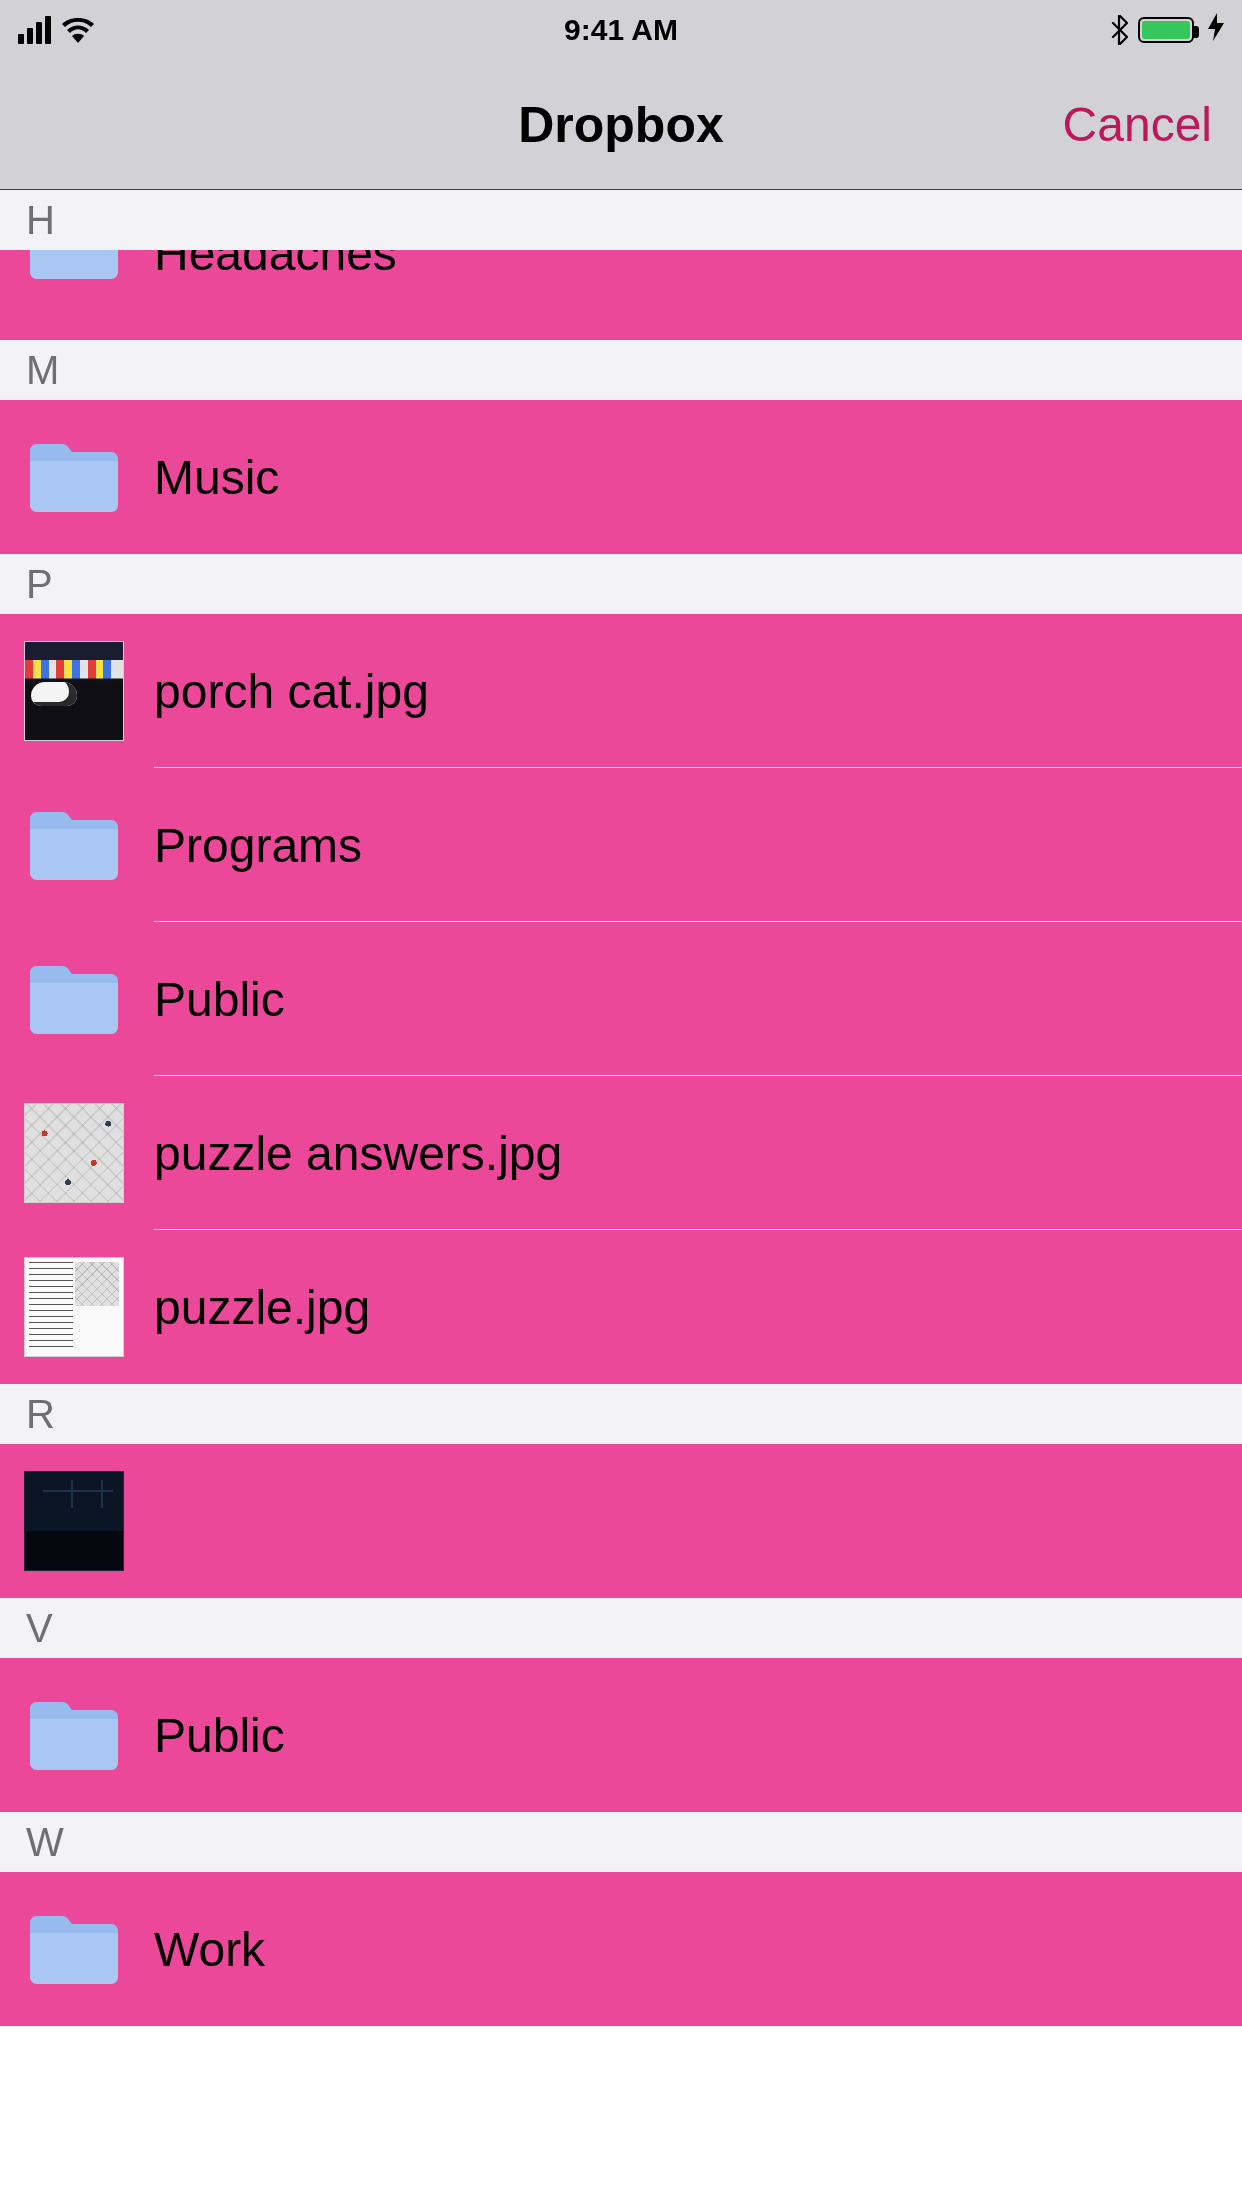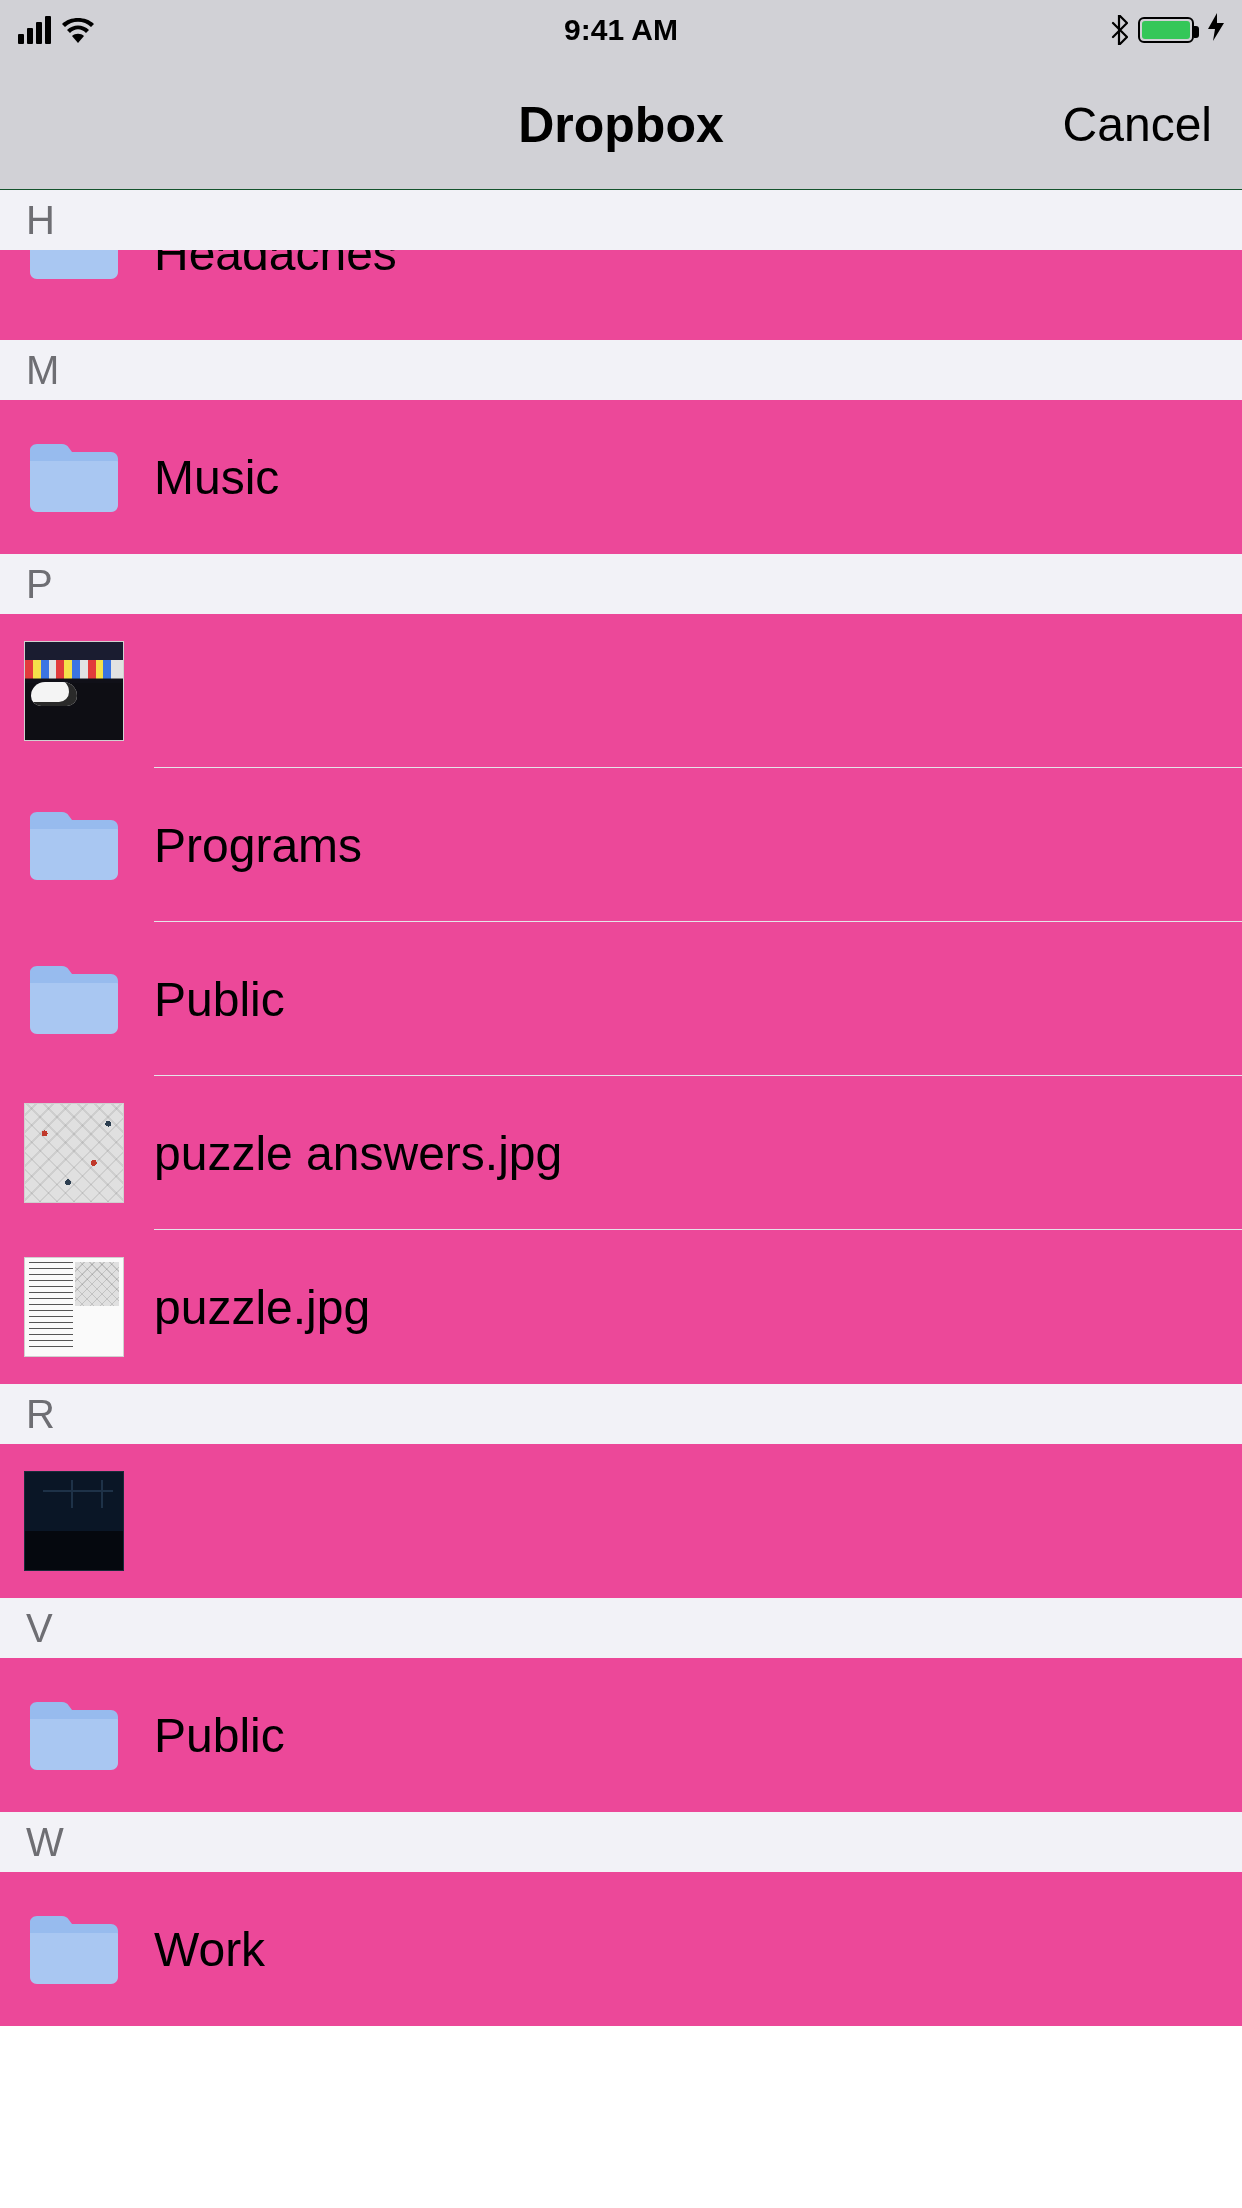--- a/index.html
+++ b/index.html
@@ -49,21 +49,21 @@
     position: relative;
     display: flex;
     align-items: center;
     justify-content: center;
     border-bottom: 1px solid #14532d;
   }
   .nav-title { font-size: 50px; font-weight: 700; color: #000; }
   .nav-cancel {
     position: absolute; right: 30px; top: 0; bottom: 0;
     display: flex; align-items: center;
-    font-size: 48px; color: #000000; font-weight: 400;
+    font-size: 48px; color: #be185d; font-weight: 400;
   }
   
   .list { width: 100%; }
   .section-header {
     background: #f2f2f7;
     color: #6e6e73;
     font-size: 40px;
     font-weight: 400;
     padding: 10px 26px 10px 26px;
     height: 60px;
@@ -219,20 +219,21 @@
   <path d="M4 12 C4 9 7 6 11 6 L36 6 C39 6 41 7 43 10 L46 14 L85 14 C89 14 92 17 92 21 L92 23 L4 23 Z" fill="#97bbee"></path>
 </svg>
       </div>
       <div class="row-label">Music</div>
     </div>
     <div class="section-header">P</div>
     <div class="row">
       <div class="thumb">
         <div class="img-thumb img-porchcat"></div>
       </div>
+      <div class="row-label">porch cat.jpg</div>
       <div class="sep"></div>
     </div>
     <div class="row">
       <div class="thumb">
         <svg class="folder-svg" viewBox="0 0 96 78">
   <path d="M4 14 C4 10 7 7 11 7 L36 7 C39 7 41 8 43 11 L47 17 L85 17 C89 17 92 20 92 24 L92 67 C92 71 89 74 85 74 L11 74 C7 74 4 71 4 67 Z" fill="#a9c7f2"></path>
   <path d="M4 12 C4 9 7 6 11 6 L36 6 C39 6 41 7 43 10 L46 14 L85 14 C89 14 92 17 92 21 L92 23 L4 23 Z" fill="#97bbee"></path>
 </svg>
       </div>
       <div class="row-label">Programs</div>

